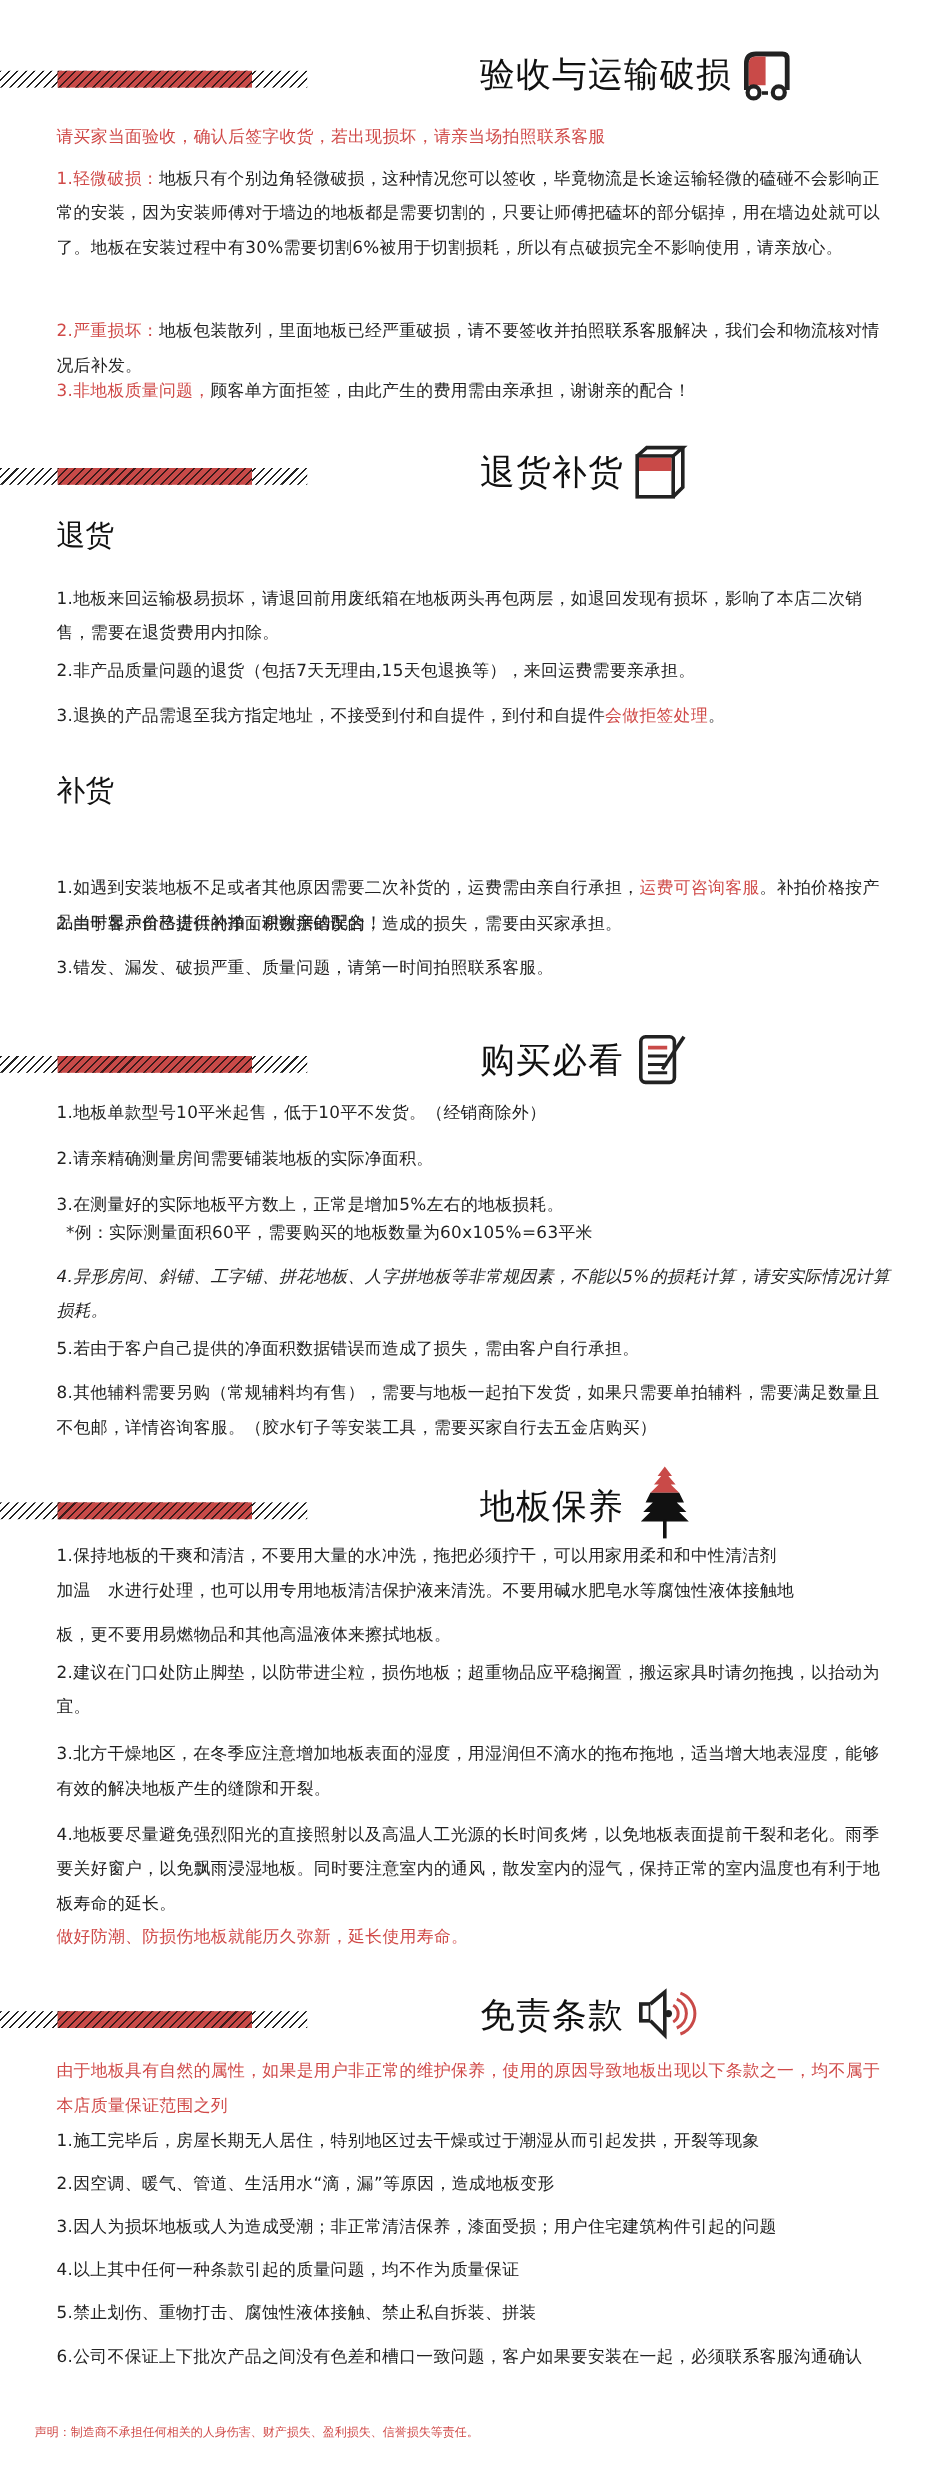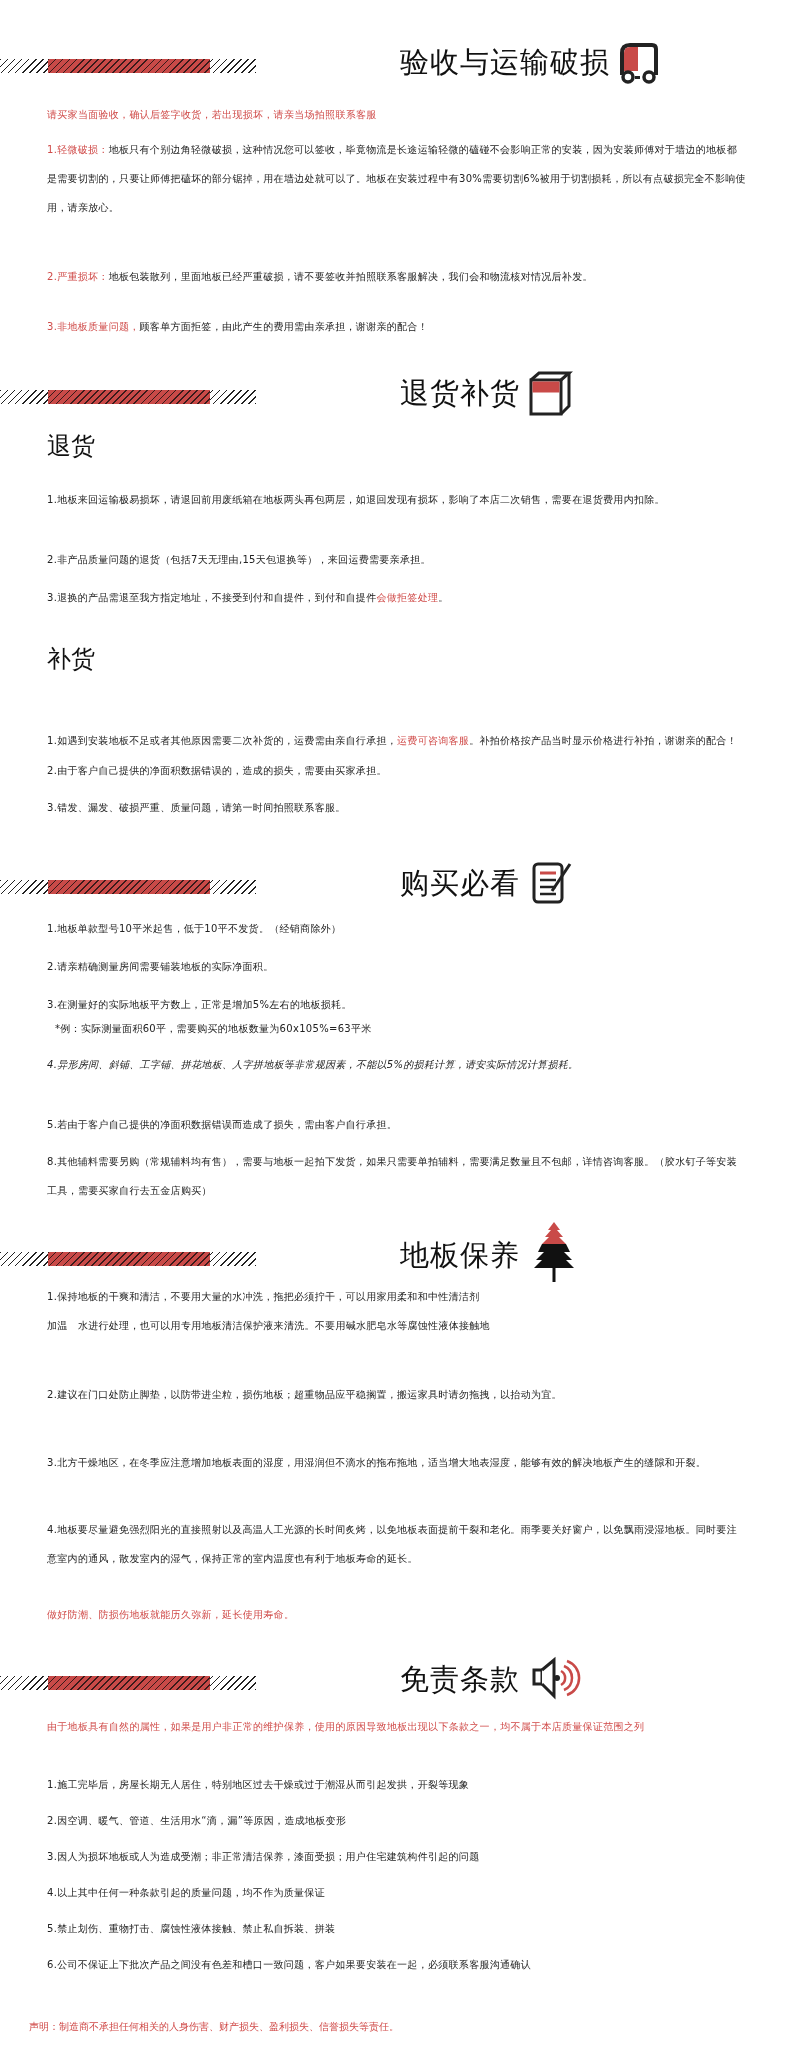--- a/index.html
+++ b/index.html
@@ -48,21 +48,21 @@
   .section-icon {
     position: absolute;
     top: 2px;
     width: 52px;
     height: 52px;
   }
   .p {
     position: absolute;
     left: 47px;
     width: 700px;
-    font-size: 10px;
+    font-size: 14px;
     line-height: 29px;
     color: #222;
     letter-spacing: 0.3px;
   }
   .red { color: #d04a48; }
   .subtitle {
     position: absolute;
     left: 47px;
     font-size: 24px;
     color: #111;
@@ -168,20 +168,21 @@
       <polygon points="26,2 20,10 23,10 17,17 21,17 14,24 38,24 31,17 35,17 29,10 32,10" fill="#c94a48"></polygon>
       <polygon points="14,24 10,32 16,32 8,40 14,40 6,48 46,48 38,40 44,40 36,32 42,32 38,24" fill="#111"></polygon>
       <rect x="24.5" y="46" width="3" height="16" fill="#111"></rect>
     </svg>
   </div>
 </div>
 
 <div class="p" style="top:1286px; line-height:22px;">
   <div>1.保持地板的干爽和清洁，不要用大量的水冲洗，拖把必须拧干，可以用家用柔和和中性清洁剂</div>
   <div style="margin-top:7px;">加温　水进行处理，也可以用专用地板清洁保护液来清洗。不要用碱水肥皂水等腐蚀性液体接触地</div>
+  <div style="margin-top:15px;">板，更不要用易燃物品和其他高温液体来擦拭地板。</div>
 </div>
 <div class="p" style="top:1380px;">2.建议在门口处防止脚垫，以防带进尘粒，损伤地板；超重物品应平稳搁置，搬运家具时请勿拖拽，以抬动为宜。</div>
 <div class="p" style="top:1448px;">3.北方干燥地区，在冬季应注意增加地板表面的湿度，用湿润但不滴水的拖布拖地，适当增大地表湿度，能够有效的解决地板产生的缝隙和开裂。</div>
 <div class="p" style="top:1515px;">4.地板要尽量避免强烈阳光的直接照射以及高温人工光源的长时间炙烤，以免地板表面提前干裂和老化。雨季要关好窗户，以免飘雨浸湿地板。同时要注意室内的通风，散发室内的湿气，保持正常的室内温度也有利于地板寿命的延长。</div>
 <div class="p red" style="top:1600px;">做好防潮、防损伤地板就能历久弥新，延长使用寿命。</div>
 
 <div class="section-header" style="top:1652px;">
   <div class="stripes"></div>
   <div class="stripes-red"></div>
   <div class="section-title">免责条款</div>

